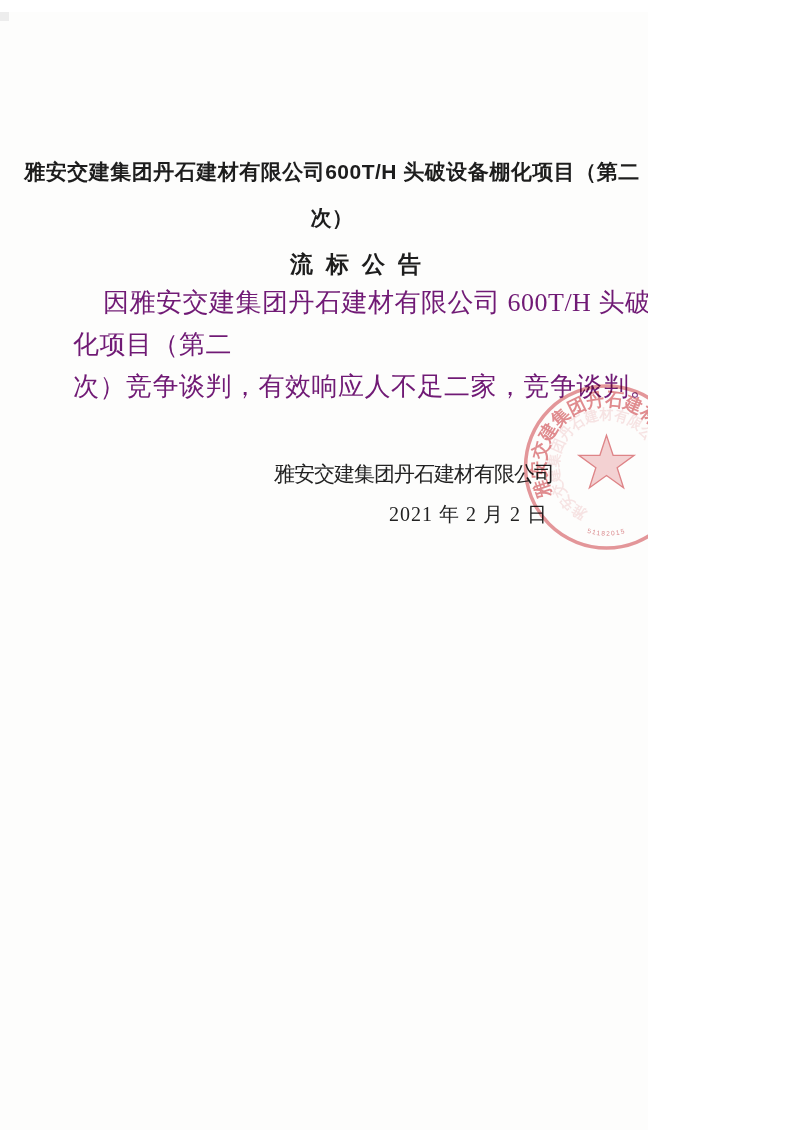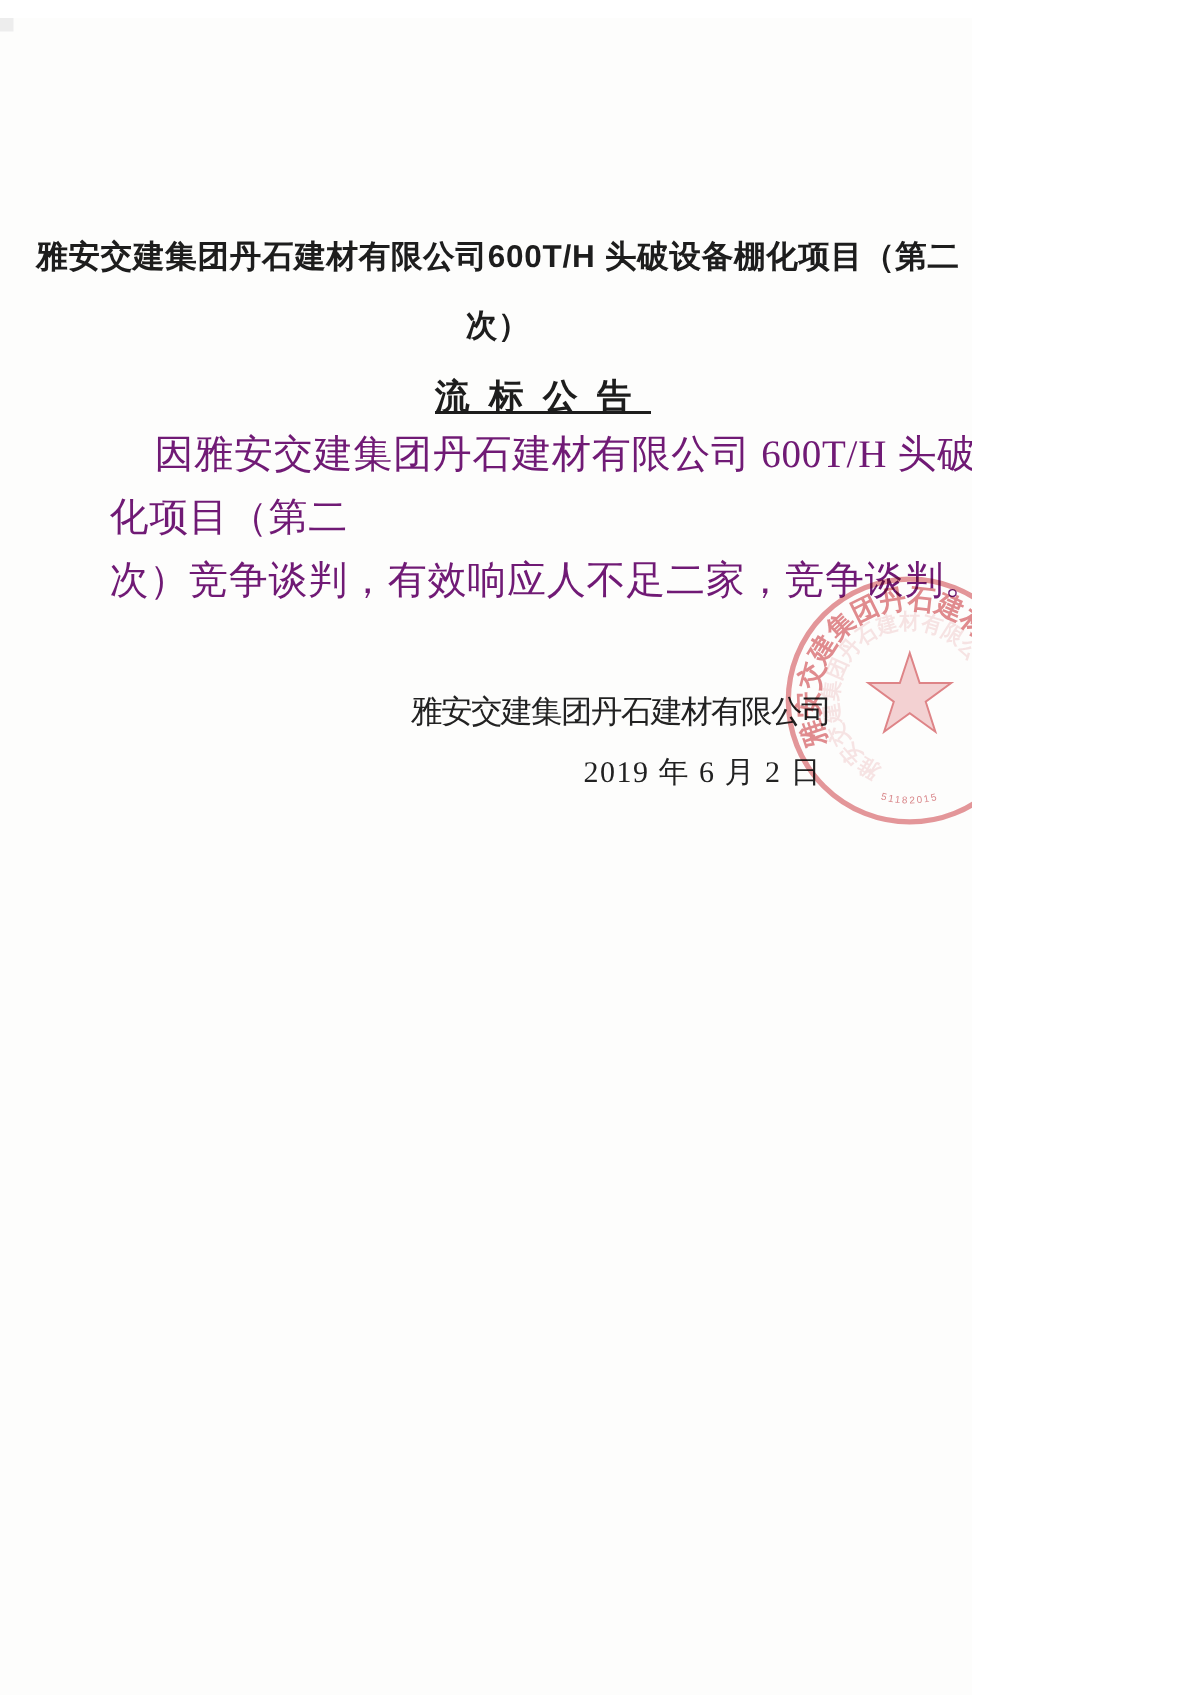--- a/index.html
+++ b/index.html
@@ -37,21 +37,20 @@
     line-height: 46px;
     color: #1d1d1d;
     letter-spacing: 0.5px;
   }
   .title-line-1 { position: relative; left: 8px; }
   .title-line-2 {
     position: relative;
     left: 38px;
     font-size: 23px;
     letter-spacing: 13px;
-    text-decoration: underline;
   }
   .body-block {
     position: absolute;
     top: 270px;
     left: 73px;
     width: 666px;
     font-size: 26px;
     line-height: 42px;
     color: #701a75;
     letter-spacing: 0.5px;
@@ -128,21 +127,21 @@
     </div>
   </div>
 
   <div class="body-block">
     <div class="body-line-first">因雅安交建集团丹石建材有限公司 600T/H 头破设备棚化项目（第二</div>
     <div class="body-line">次）竞争谈判，有效响应人不足二家，竞争谈判。</div>
   </div>
 
   <div class="signature-company">雅安交建集团丹石建材有限公司</div>
 
-  <div class="signature-date">2019 年 6 月 2 日</div>
+  <div class="signature-date">2021 年 2 月 2 日</div>
 
   <svg class="stamp" viewBox="0 0 200 200" xmlns="http://www.w3.org/2000/svg">
     <defs>
       <path id="sealArcPath" d="M 37.6,131.8 A 70,70 0 1 1 162.4,131.8" fill="none"></path>
       <path id="sealCodePath" d="M 73.3,173.3 A 78,78 0 0 0 126.7,173.3" fill="none"></path>
       <clipPath id="sealClip">
           <circle cx="100" cy="100" r="90"></circle>
         </clipPath>
     </defs>
 

